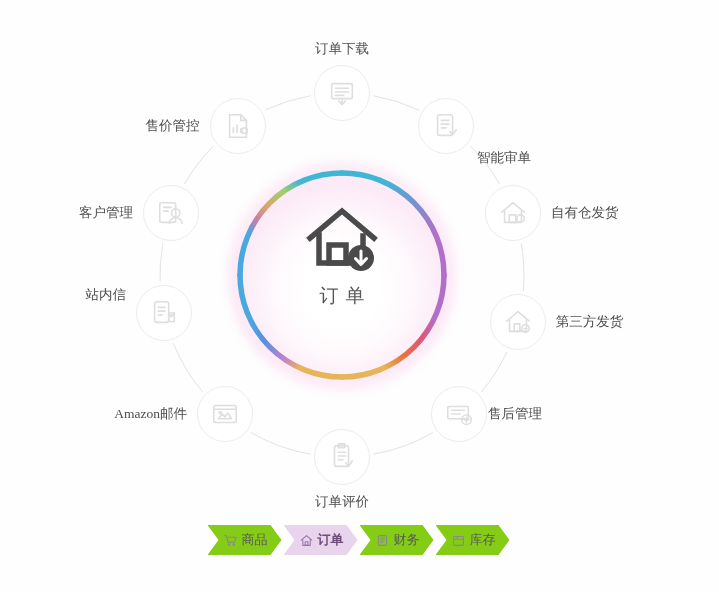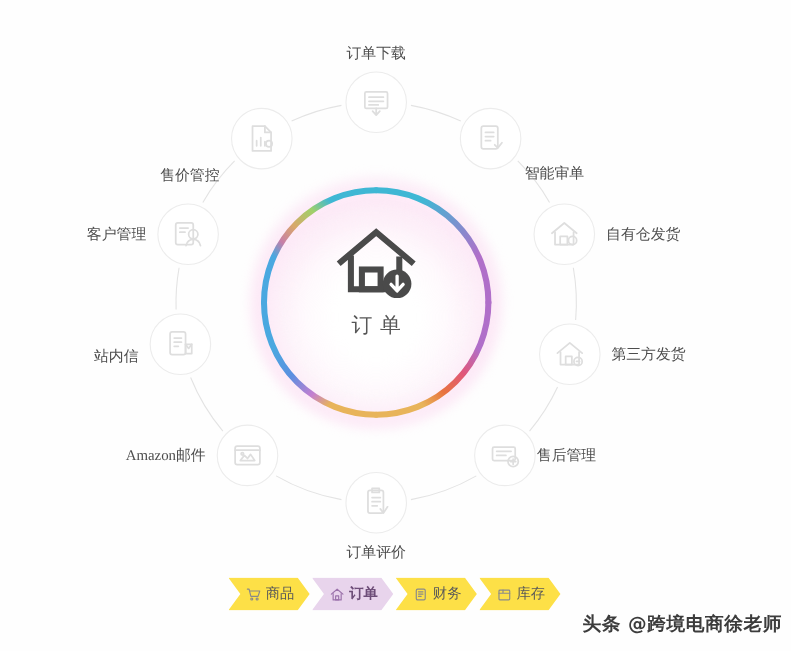--- a/index.html
+++ b/index.html
@@ -135,21 +135,21 @@
   }
   .tab {
     position: relative;
     height: 30px;
     display: flex;
     align-items: center;
     padding: 0 14px 0 16px;
     margin-right: 2px;
     font-size: 13px;
     color: #595959;
-    background: #fde047;
+    background: #84cc16;
     box-sizing: border-box;
     font-family: "DejaVu Sans", "Liberation Sans", sans-serif;
     clip-path: polygon(0 0, calc(100% - 11px) 0, 100% 50%, calc(100% - 11px) 100%, 0 100%, 11px 50%);
   }
   .tab .tab-ico {
     width: 13px; height: 13px;
     margin-right: 5px;
     display: inline-block;
     flex: 0 0 auto;
   }
@@ -327,21 +327,21 @@
         <div class="node" style="left: 163.977px; top: 312.84px;">
           <span>
             <svg viewBox="0 0 32 32" fill="none" stroke="#dedede" stroke-width="1.7" stroke-linecap="round" stroke-linejoin="round">
               <rect x="6" y="4" width="15" height="22" rx="2"></rect>
               <path d="M10 10h7M10 14h7M10 18h4"></path>
               <path d="M21 16h6v9h-6z"></path>
               <path d="M21 16l3 4 3-4"></path>
             </svg>
           </span>
         </div>
-        <div class="node-label lbl-left" style="left: 125.977px; top: 324px;">站内信</div>
+        <div class="node-label lbl-left" style="left: 125.977px; top: 295px;">站内信</div>
         <div class="node" style="left: 170.976px; top: 212.752px;">
           <span>
             <svg viewBox="0 0 32 32" fill="none" stroke="#dedede" stroke-width="1.7" stroke-linecap="round" stroke-linejoin="round">
               <rect x="4" y="5" width="17" height="21" rx="2"></rect>
               <path d="M8 10h8M8 14h5"></path>
               <circle cx="21" cy="16" r="4.5"></circle>
               <path d="M14 27c1-4 4-6 7-6s6 2 7 6"></path>
             </svg>
           </span>
         </div>
@@ -349,21 +349,21 @@
         <div class="node" style="left: 237.609px; top: 125.914px;">
           <span>
             <svg viewBox="0 0 32 32" fill="none" stroke="#dedede" stroke-width="1.7" stroke-linecap="round" stroke-linejoin="round">
               <path d="M7 4h12l6 6v18H7z"></path>
               <path d="M19 4v6h6"></path>
               <path d="M11 23v-5M15 23v-8M19 23v-4"></path>
               <circle cx="23" cy="21" r="3"></circle>
             </svg>
           </span>
         </div>
-        <div class="node-label lbl-left" style="left: 199.609px; top: 125.914px; margin-top: 33px;">售价管控</div>
+        <div class="node-label lbl-left" style="left: 199.609px; top: 125.914px;">售价管控</div>
       </div>
   </div>
 
   <div id="tabs">
       <div class="tab">
         <span class="tab-ico">
           <svg viewBox="0 0 16 16" fill="none" stroke="#8a8a8a" stroke-width="1.3" stroke-linecap="round" stroke-linejoin="round">
             <path d="M1 2h2l2 8h8l2-6H4"></path>
             <circle cx="6" cy="13" r="1.1"></circle>
             <circle cx="12" cy="13" r="1.1"></circle>
@@ -398,14 +398,13 @@
           <svg viewBox="0 0 16 16" fill="none" stroke="#8a8a8a" stroke-width="1.3" stroke-linecap="round" stroke-linejoin="round">
             <rect x="2" y="3" width="12" height="11" rx="1"></rect>
             <path d="M2 6.5h12M6.5 3v3.5"></path>
           </svg>
         </span>
         <span>库存</span>
         <div class="tab-underline" style="background: rgb(223, 232, 224);"></div>
       </div>
     </div>
 
-  <div id="watermark">头条 @跨境电商徐老师</div>
 </div>
 
 </body></html>

